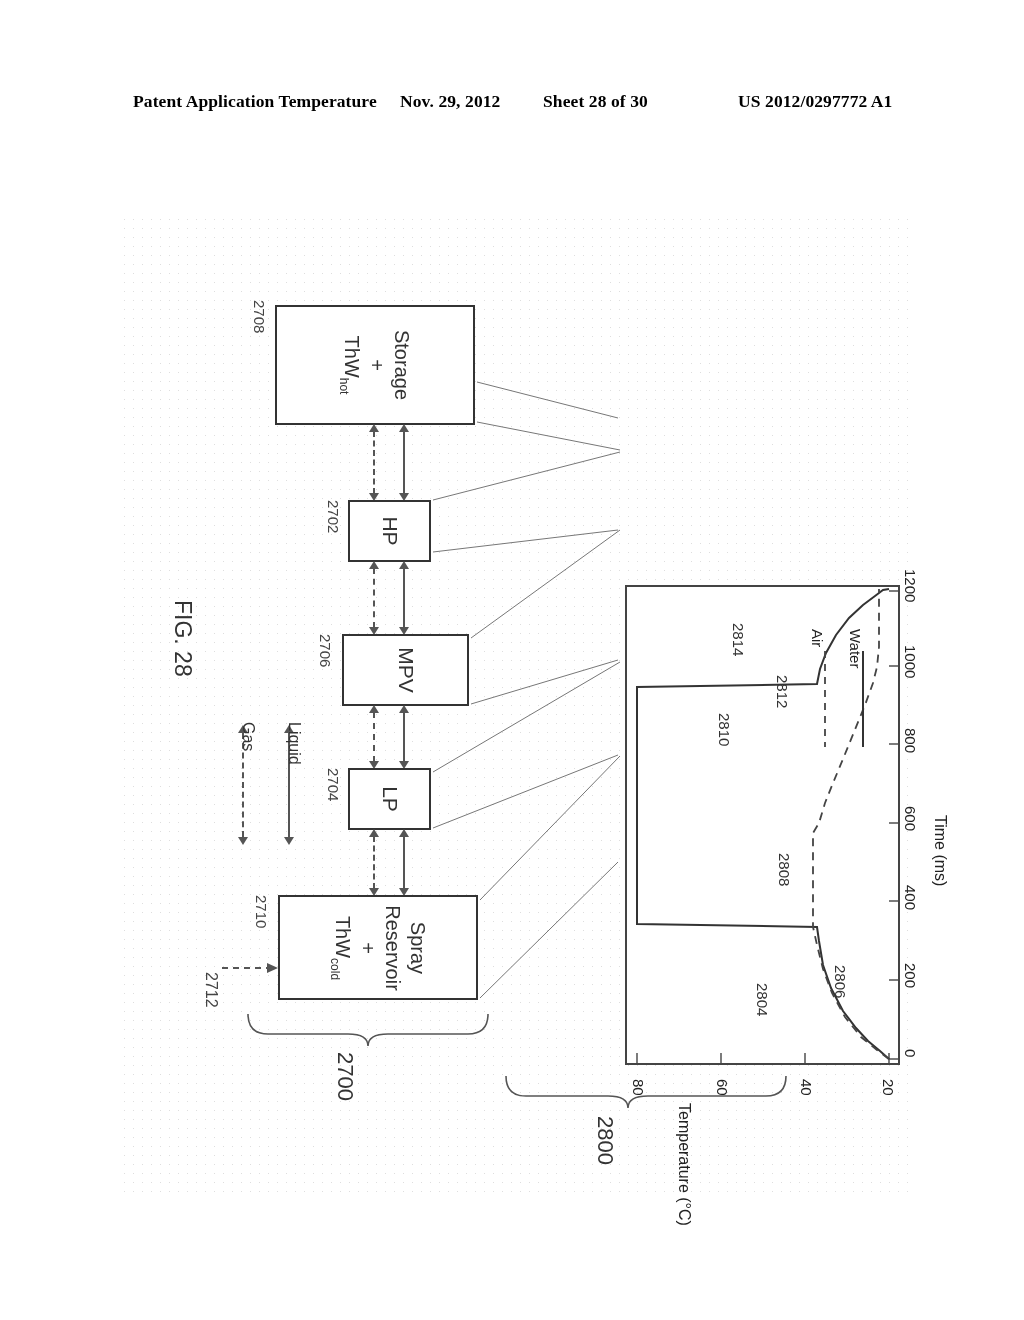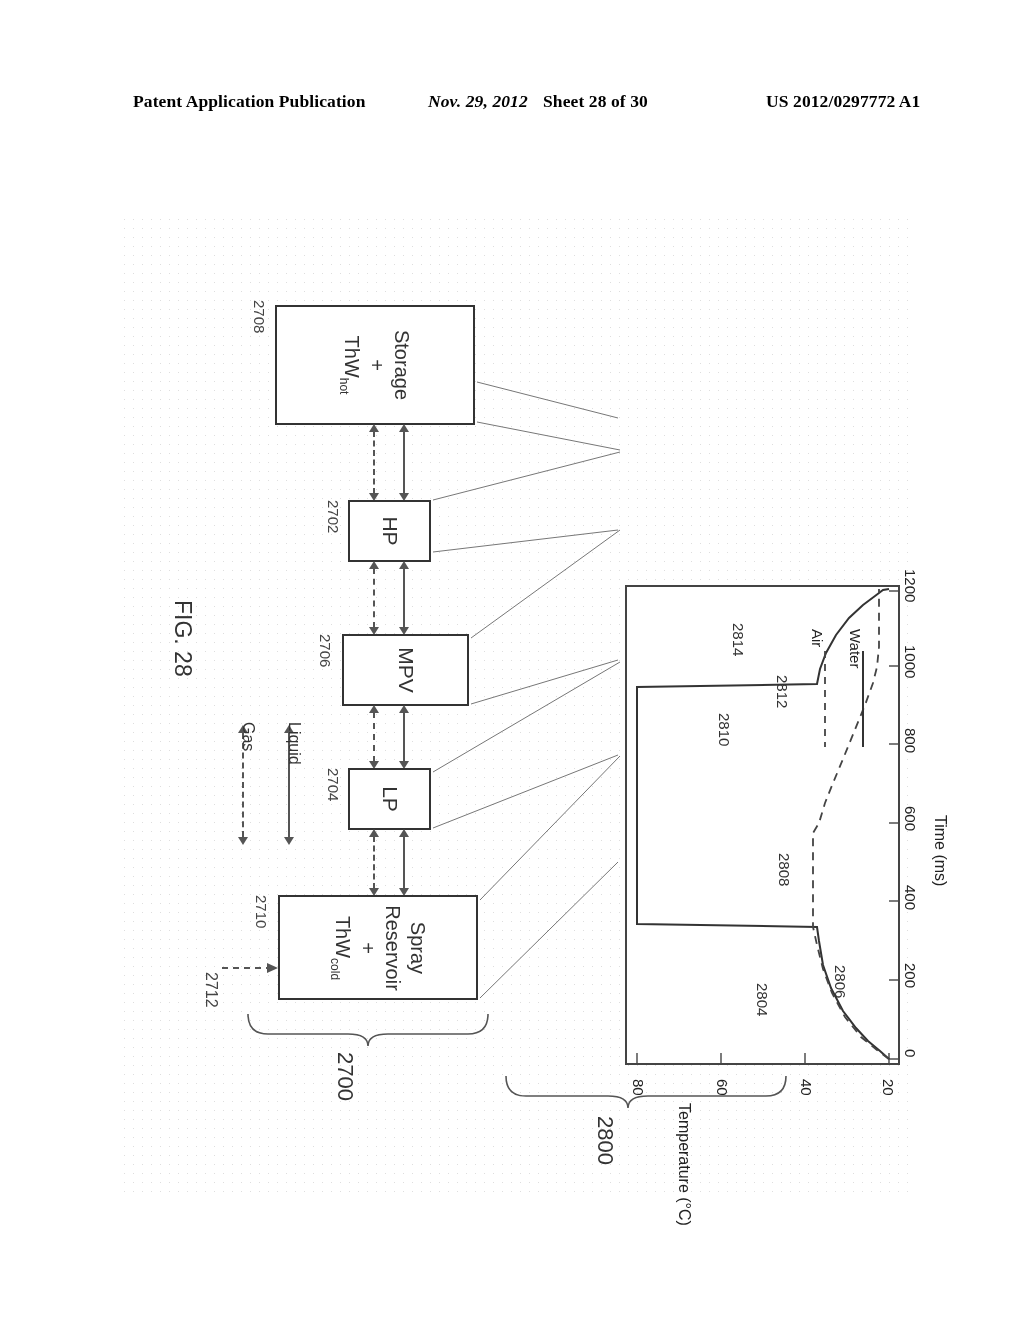--- a/index.html
+++ b/index.html
@@ -5,23 +5,23 @@
   html,body{margin:0;padding:0;background:#fff;}
   body{width:1024px;height:1320px;position:relative;
        font-family:"Liberation Serif",serif;color:#000;overflow:hidden;}
 
   
   #hdr{position:absolute;top:88px;left:0;width:1024px;height:26px;
        display:flex;align-items:center;}
   #hdr span{font-family:"Liberation Serif",serif;font-weight:bold;
             font-size:17.5px;letter-spacing:.1px;white-space:nowrap;}
   #hdr .h1{position:absolute;left:133px;}
-  #hdr .h2{position:absolute;left:428px;font-style:italic;}
+  #hdr .h2{position:absolute;left:400px;}
   #hdr .h3{position:absolute;left:543px;}
-  #hdr .h4{position:absolute;left:766px;}
+  #hdr .h4{position:absolute;left:738px;}
 
   
   #sheet{position:absolute;left:120px;top:200px;width:790px;height:1000px;}          
 
   
   .blk{position:absolute;border:2.5px solid #333;background:#fff;
        box-sizing:border-box;}
   .blk.thin{border-width:2px;}
   .blk .lbl{position:absolute;left:50%;top:50%;
             transform:translate(-50%,-50%) rotate(90deg);
@@ -86,21 +86,21 @@
 
   
   #grain{position:absolute;left:120px;top:215px;width:790px;height:985px;
          background-image:radial-gradient(#d8d8d8 0.6px,transparent 0.7px);
          background-size:9px 9px;pointer-events:none;opacity:.85;}
 </style>
 </head>
 <body>
 
 <div id="hdr">
-  <span class="h1">Patent Application Publication</span>
+  <span class="h1">Patent Application Temperature</span>
   <span class="h2">Nov. 29, 2012</span>
   <span class="h3">Sheet 28 of 30</span>
   <span class="h4">US 2012/0297772 A1</span>
 </div>
 
 <div id="grain"></div>
 
 <div id="sheet">
 
   <div id="figno" style="left:76px;top:400px;">FIG. 28</div>

